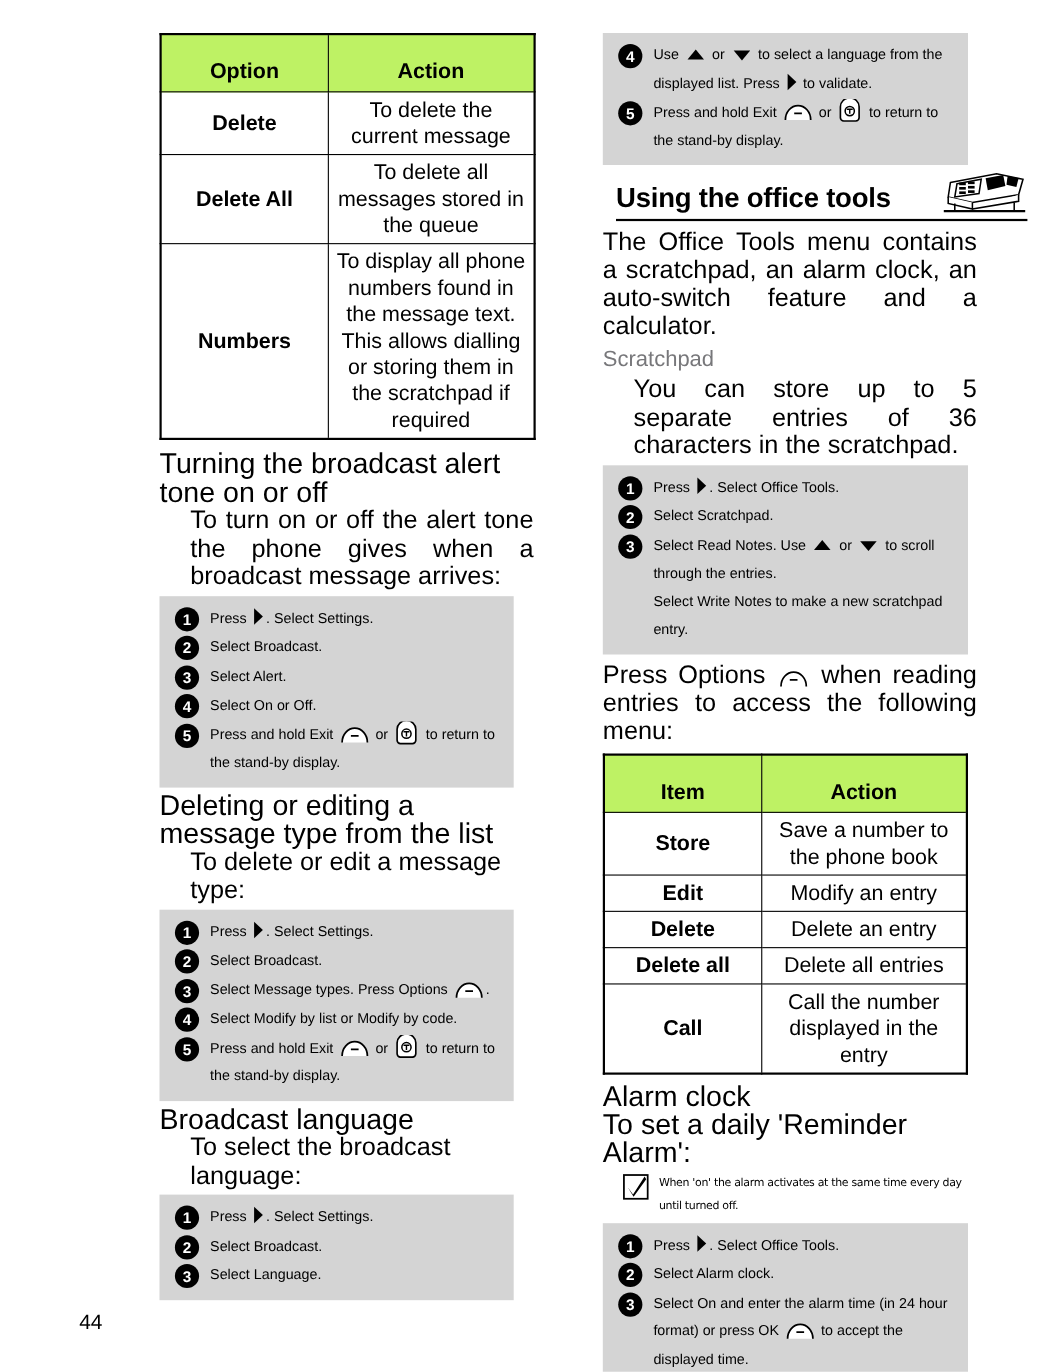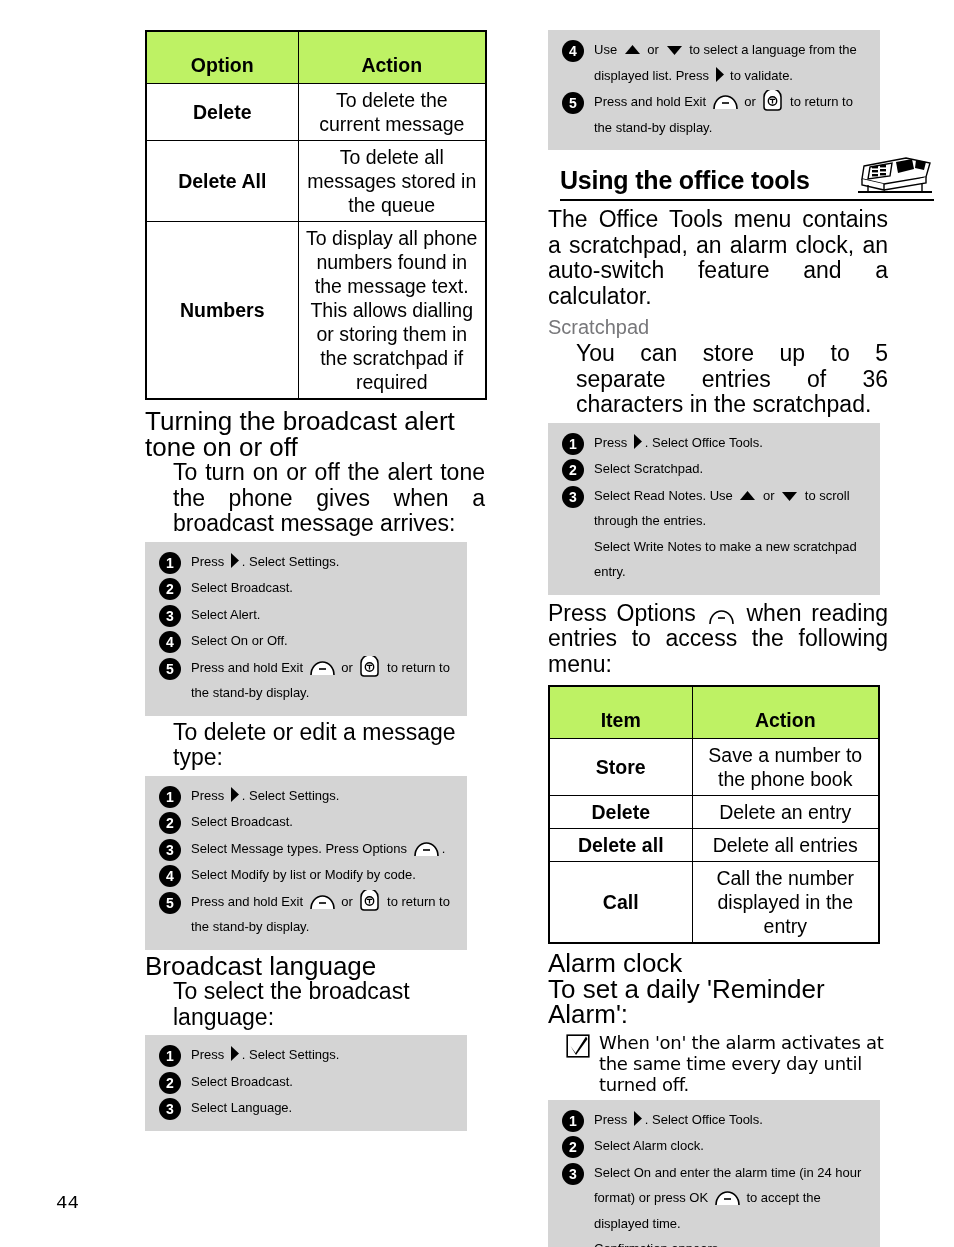--- a/index.html
+++ b/index.html
@@ -134,44 +134,43 @@
 
   
   .note {
     display: flex;
     align-items: flex-start;
     margin: 4px 0 5px 18px;
   }
   .note-check { flex: 0 0 auto; width: 24px; height: 24px; margin: 2px 9px 0 0; }
   .note-text {
     font-family: "DejaVu Sans", sans-serif;
-    font-size: 18px;
+    font-size: 10px;
     line-height: 21px;
     letter-spacing: -0.3px;
   }
 
   
   .key {
     display: inline-block;
     vertical-align: -3px;
   }
   .key-right  { width: 12px; height: 17px; margin: 0 1px; }
   .key-up     { width: 19px; height: 15px; margin: 0 2px; }
   .key-down   { width: 19px; height: 15px; margin: 0 2px; }
   .key-soft   { width: 27px; height: 17px; margin: 0 2px; vertical-align: -4px; }
   .key-end    { width: 23px; height: 22px; margin: 0 2px; vertical-align: -6px; }
 
   
   .folio {
     position: absolute;
-    left: 56px;
+    left: 72px;
     top: 1192px;
     font-size: 19px;
     line-height: 22px;
-    font-family: Liberation Mono, monospace;
   }
 </style>
 </head>
 <body>
 
 <div class="page">
 
   <div class="col col-left">
 
     <table class="manual" id="options-table">
@@ -231,20 +230,21 @@
               <line x1="10" y1="10" x2="17" y2="10" stroke="#000" stroke-width="1.6"></line>
             </svg> or
           <svg class="key key-end" viewBox="0 0 23 22">
               <path d="M3 7 A8.5 8 0 0 1 20 7 L20 17 A3 3 0 0 1 17 20 L6 20 A3 3 0 0 1 3 17 Z" fill="#fff" stroke="#000" stroke-width="1.5"></path>
               <circle cx="11.5" cy="11" r="4.2" fill="none" stroke="#000" stroke-width="1.4"></circle>
               <path d="M8.8 9.3 L14.2 9.3 M11.5 9.3 L11.5 13.5" stroke="#000" stroke-width="1.3"></path>
             </svg><span> to return to the stand-by display.</span></span>
       </div>
     </div>
 
+    <p class="head2">Deleting or editing a message type from the list</p>
     <p class="body-text nojust indent">To delete or edit a message type:</p>
 
     <div class="steps">
       <div class="step">
         <span class="bullet-num">1</span>
         <span class="step-text"><span>Press </span><svg class="key key-right" viewBox="0 0 12 17">
               <path d="M2 1 L10 8.5 L2 16 Z" fill="#000"></path>
             </svg><span>. Select </span><b>Settings</b><span>.</span></span>
       </div>
       <div class="step">
@@ -391,20 +391,24 @@
           <th>Item</th>
           <th>Action</th>
         </tr>
       </thead>
       <tbody>
         <tr>
           <td class="k">Store</td>
           <td>Save a number to the phone book</td>
         </tr>
         <tr>
+          <td class="k">Edit</td>
+          <td>Modify an entry</td>
+        </tr>
+        <tr>
           <td class="k">Delete</td>
           <td>Delete an entry</td>
         </tr>
         <tr>
           <td class="k">Delete all</td>
           <td>Delete all entries</td>
         </tr>
         <tr>
           <td class="k">Call</td>
           <td>Call the number displayed in the entry</td>

